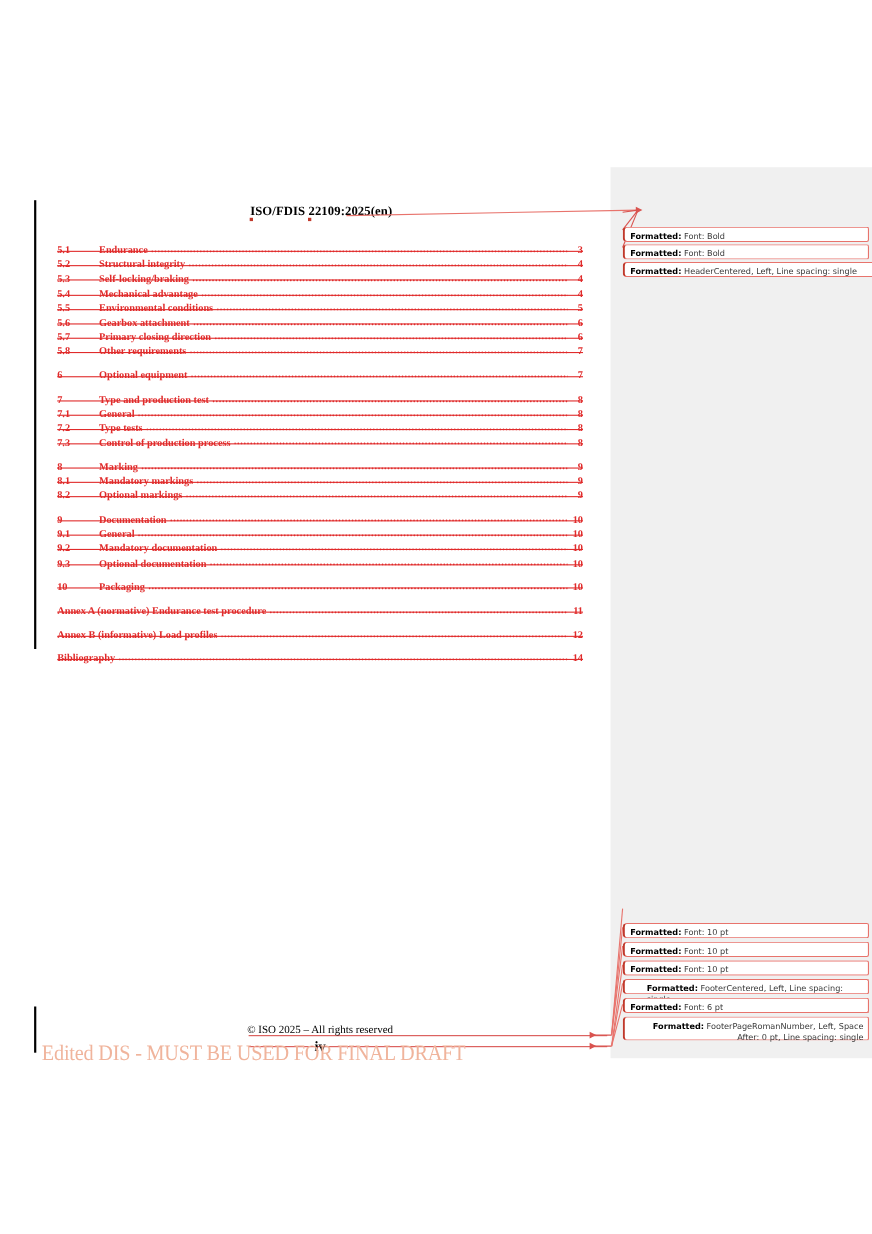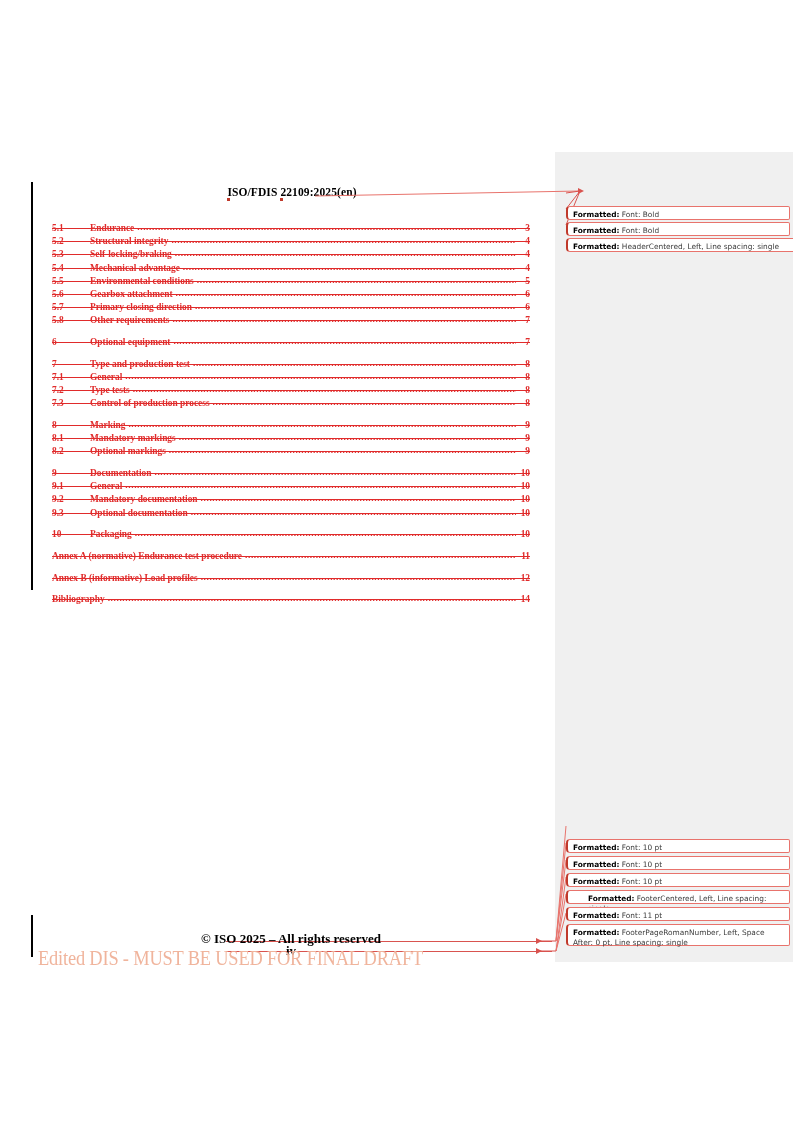--- a/index.html
+++ b/index.html
@@ -133,22 +133,22 @@
     background: #e02b2b;
   }
 
   
   #doc-footer {
     position: absolute;
     left: 40px;
     top: 931px;
     width: 478px;
     text-align: center;
-    font-size: 13px;
-    font-weight: bold;
+    font-size: 10px;
+    font-weight: normal;
     color: #000000;
     white-space: nowrap;
   }
   #footer-page-number {
     position: absolute;
     left: 40px;
     top: 943px;
     width: 478px;
     text-align: center;
     font-size: 13px;
@@ -203,21 +203,21 @@
   #callout-top-1 { left: 566px; top: 186px; width: 224px; height: 14px; }
   #callout-top-2 { left: 566px; top: 202px; width: 224px; height: 14px; }
   #callout-top-3 { left: 566px; top: 218px; width: 248px; height: 14px; }
 
   
   #callout-bot-1 { left: 566px; top: 819px; width: 224px; height: 14px; }
   #callout-bot-2 { left: 566px; top: 836px; width: 224px; height: 14px; }
   #callout-bot-3 { left: 566px; top: 853px; width: 224px; height: 14px; }
   #callout-bot-4 { left: 566px; top: 870px; width: 224px; height: 14px; padding-left: 20px; }
   #callout-bot-5 { left: 566px; top: 887px; width: 224px; height: 14px; }
-  #callout-bot-6 { left: 566px; top: 904px; width: 224px; height: 22px; }
+  #callout-bot-6 { left: 566px; top: 904px; width: 224px; height: 22px; text-align: right; }
 
   
   #connectors {
     position: absolute;
     left: 0;
     top: 0;
     width: 793px;
     height: 1122px;
     z-index: 3;
     pointer-events: none;
@@ -435,18 +435,18 @@
 <div class="callout" id="callout-bot-3">
   <b>Formatted:</b>
   <span>Font: 10 pt</span>
 </div>
 <div class="callout" id="callout-bot-4">
   <b>Formatted:</b>
   <span>FooterCentered, Left, Line spacing:  single</span>
 </div>
 <div class="callout" id="callout-bot-5">
   <b>Formatted:</b>
-  <span>Font: 11 pt</span>
+  <span>Font: 6 pt</span>
 </div>
 <div class="callout" id="callout-bot-6">
   <b>Formatted:</b>
   <span>FooterPageRomanNumber, Left, Space After:  0 pt, Line spacing:  single</span>
 </div>
 
 </body></html>

